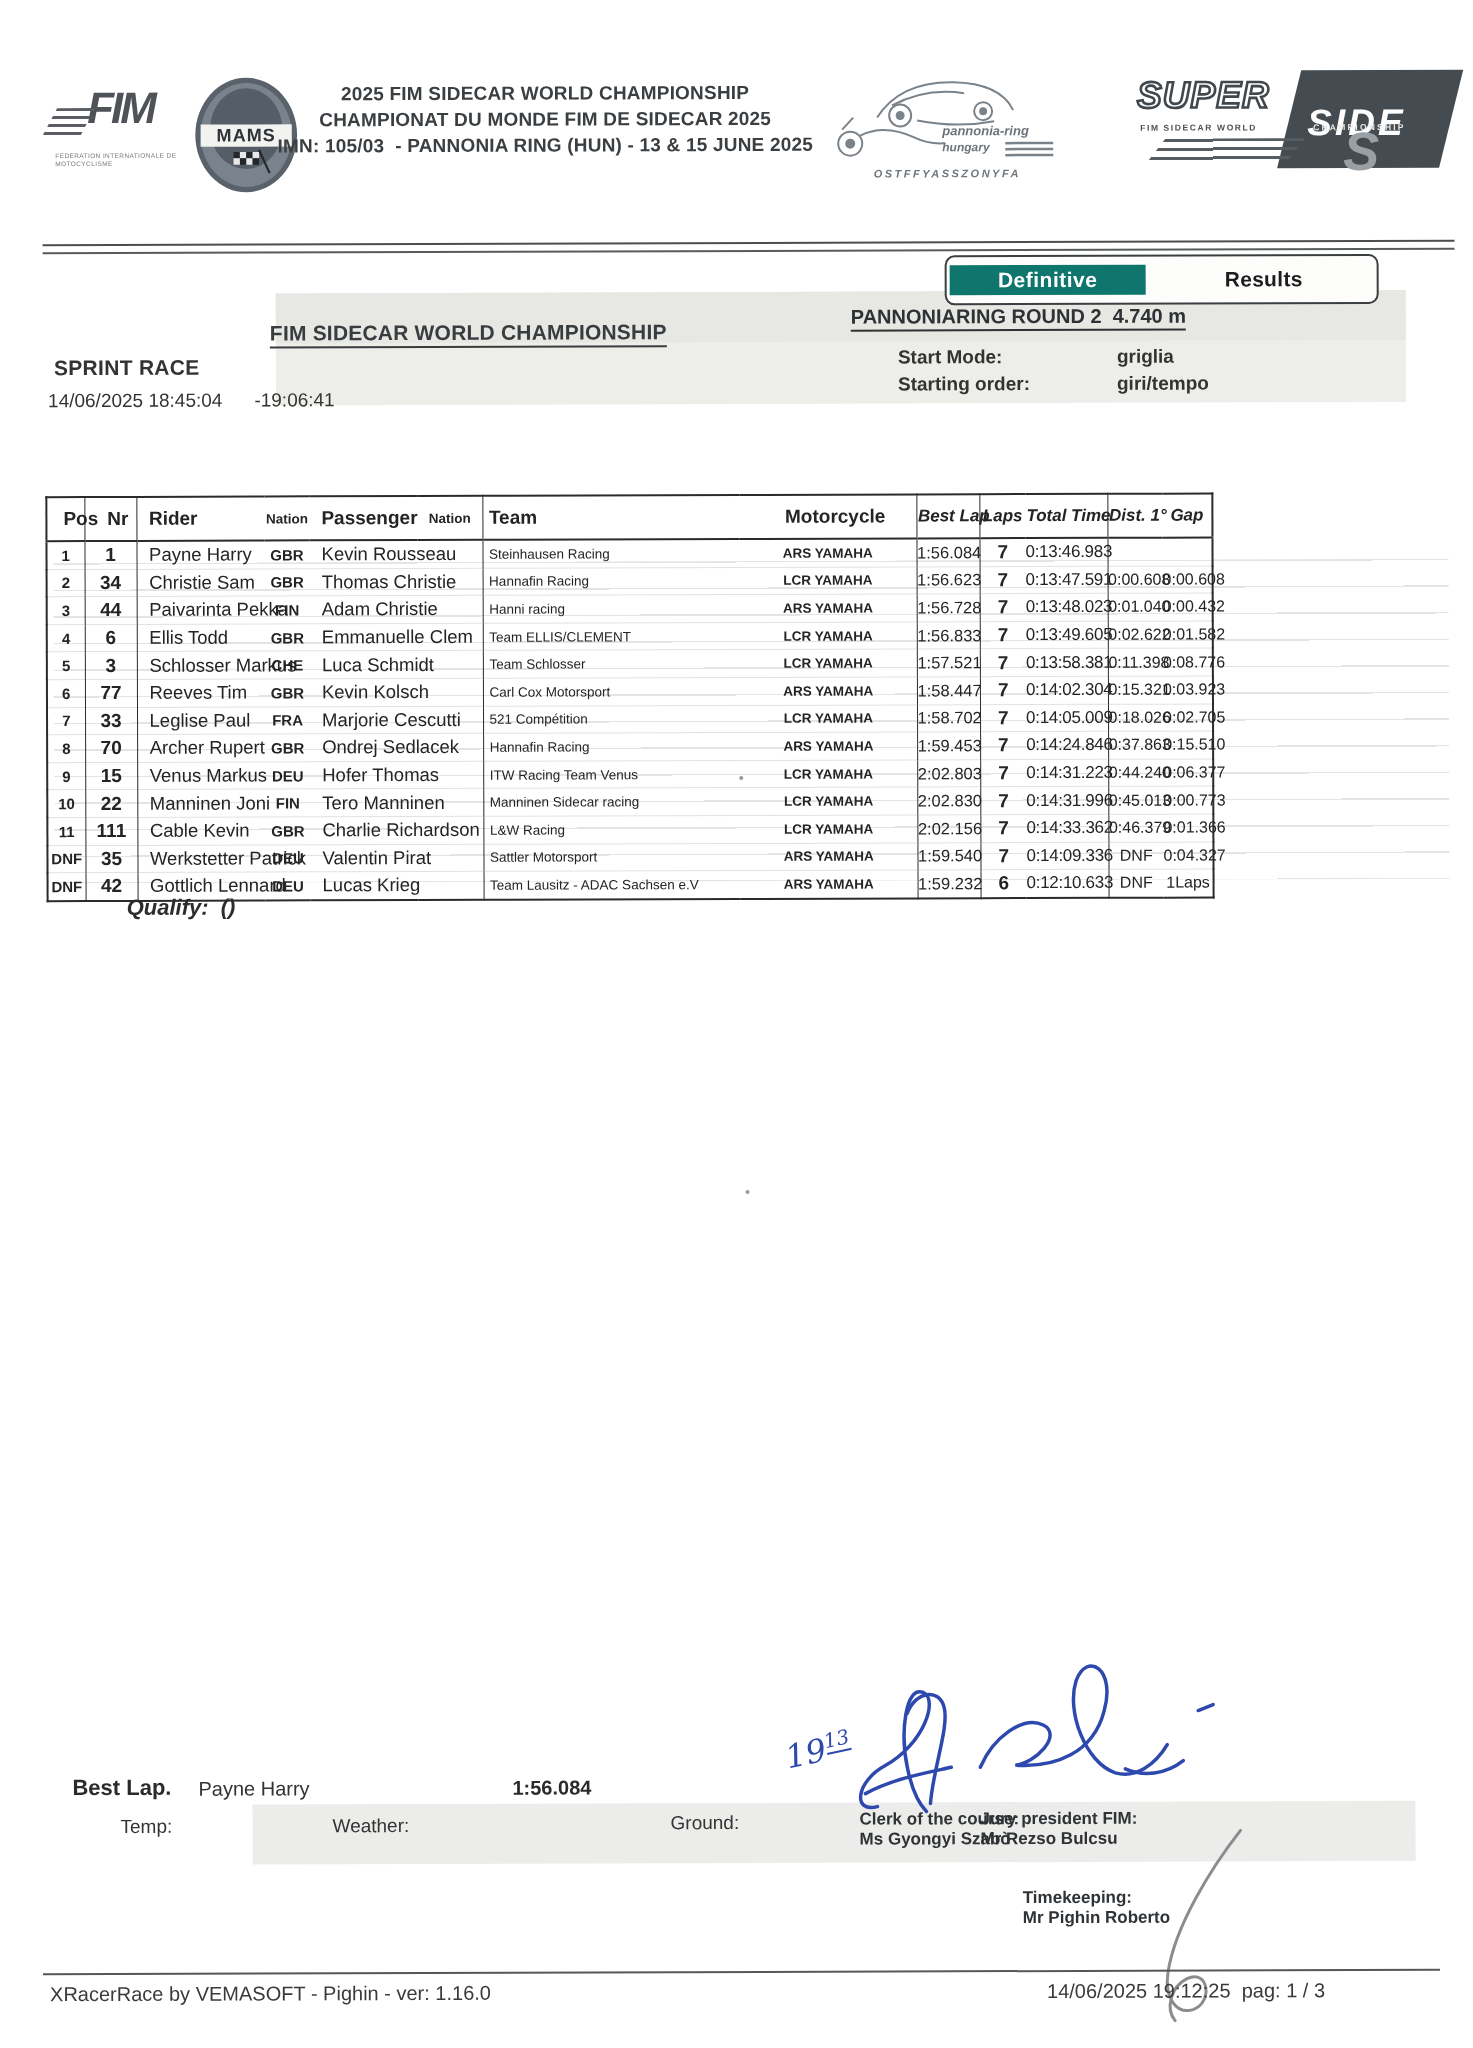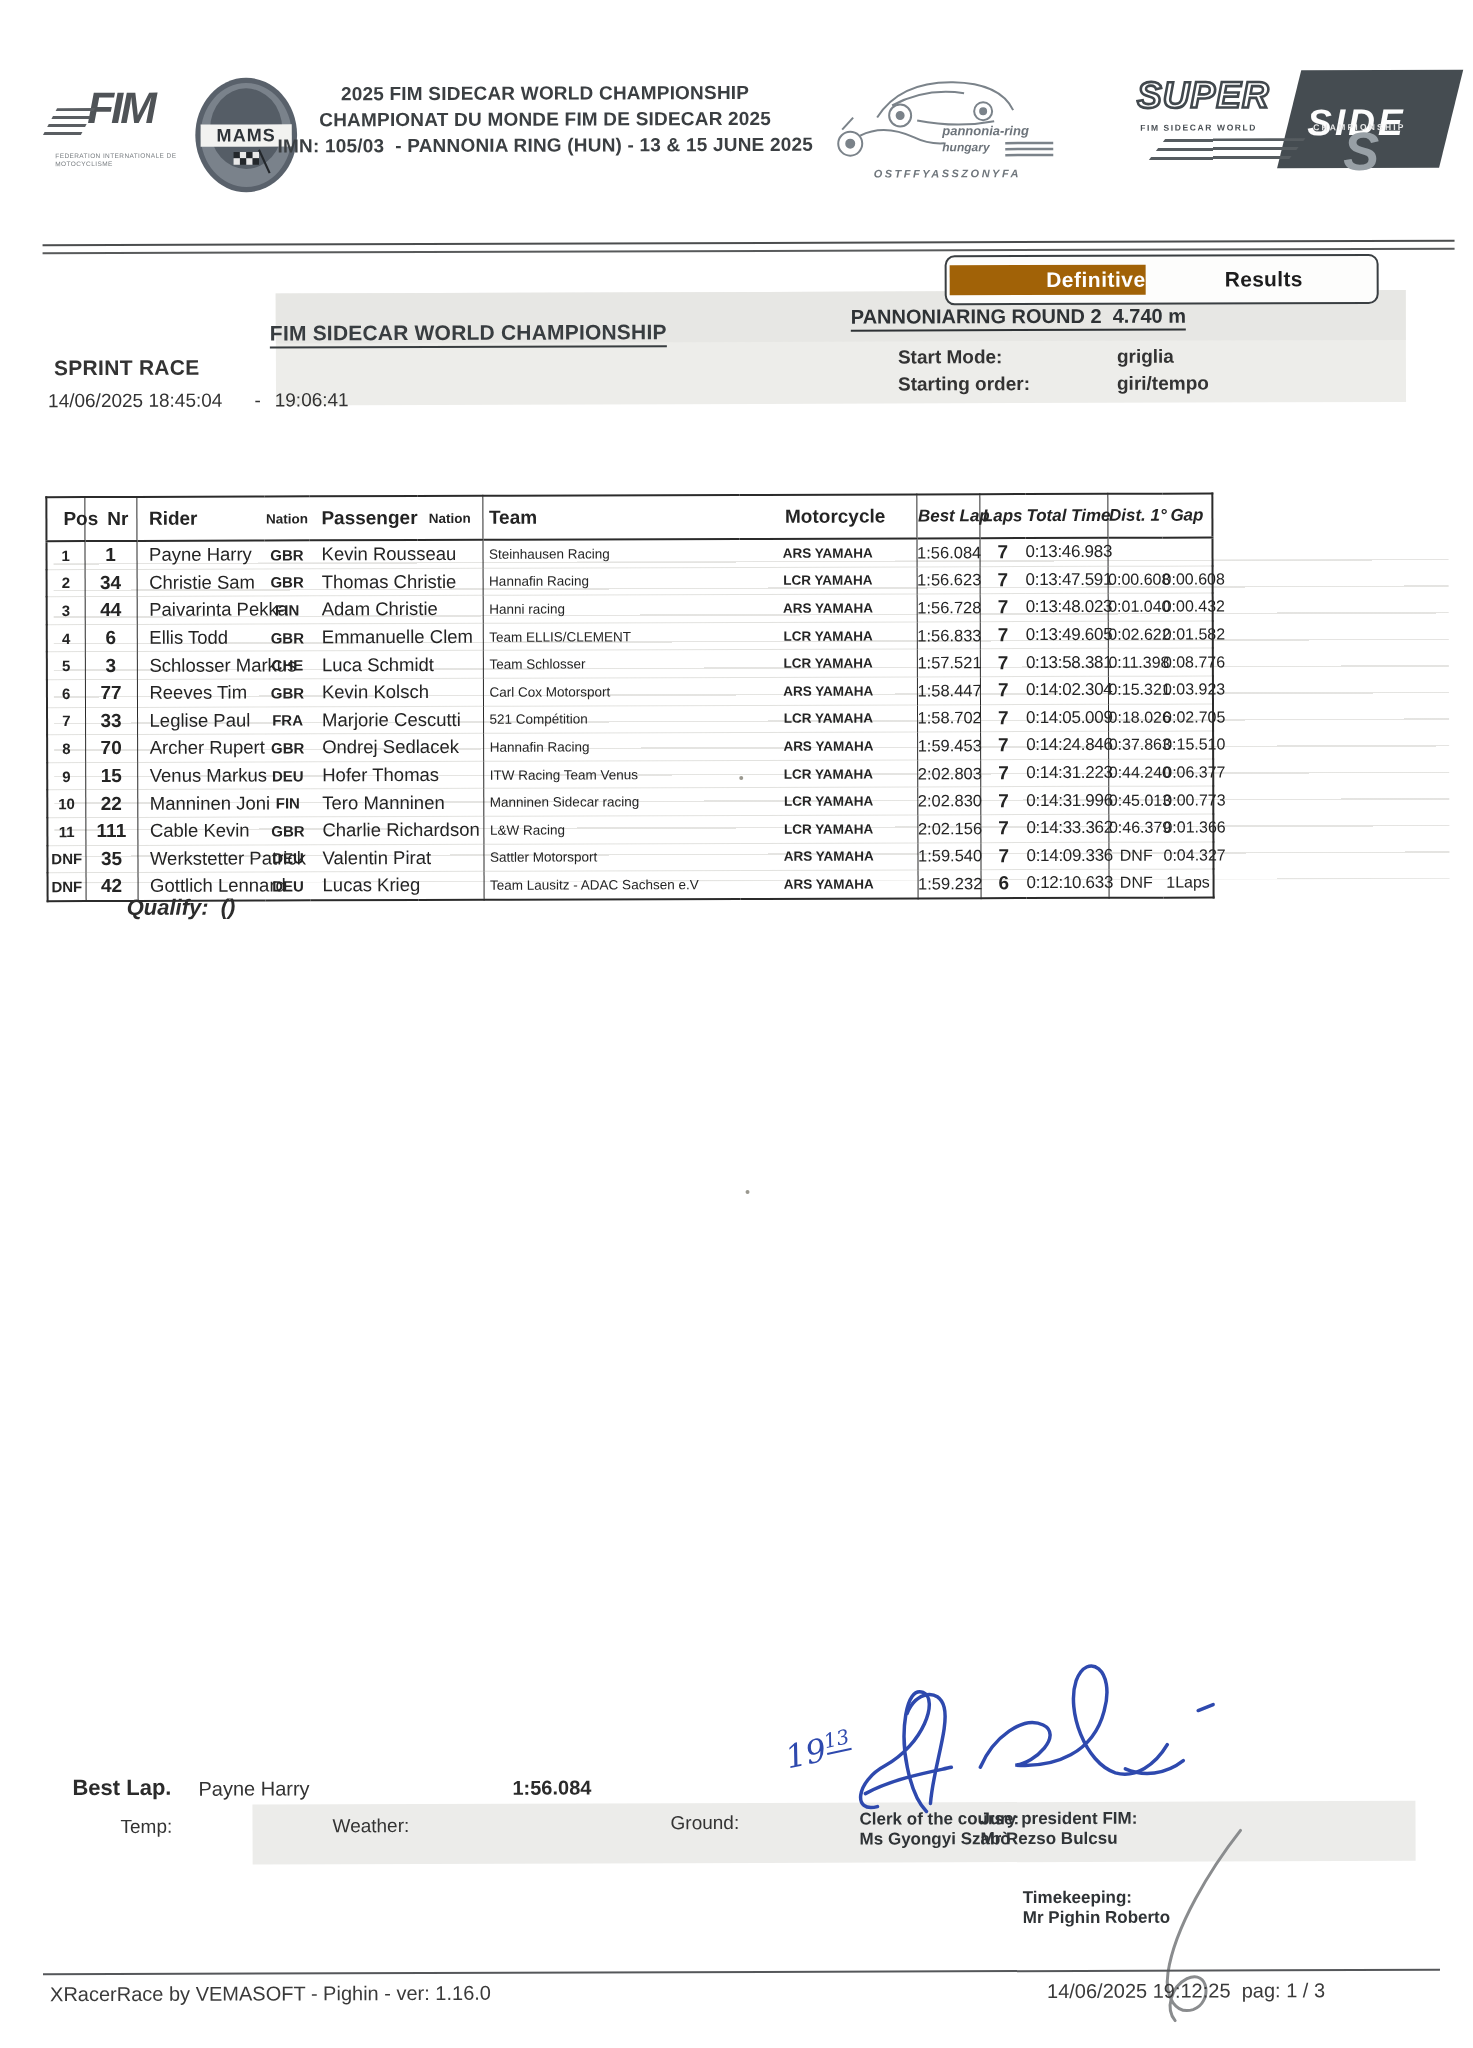--- a/index.html
+++ b/index.html
@@ -29,35 +29,35 @@
   .ss-s{position:absolute;left:206px;top:52px;font-size:54px;font-weight:bold;font-style:italic;color:#98a0a6;}
   .ss-lines{position:absolute;left:18px;top:70px;width:140px;height:26px;transform:skewX(-38deg);
             background:repeating-linear-gradient(to bottom,#565c60 0 3px,transparent 3px 9px);}
 
   .double-rule{left:45px;top:242px;width:1412px;height:6px;border-top:2.5px solid #4b4d4e;border-bottom:2px solid #585a5b;}
   .band1{left:278px;top:292px;width:1130px;height:112px;background:#ededea;}
   .band1b{left:278px;top:292px;width:1130px;height:50px;background:#e7e7e4;}
 
   .def-box{left:947px;top:256px;width:424px;height:40px;border:2.5px solid #3a3f42;border-radius:10px;
            display:flex;align-items:center;padding:3px;background:#fdfdfc;}
-  .def-chip{width:196px;height:30px;line-height:30px;background:#a16207;color:#fff;font-weight:bold;
-            font-size:21px;text-align:right;letter-spacing:.5px;}
+  .def-chip{width:196px;height:30px;line-height:30px;background:#0f766e;color:#fff;font-weight:bold;
+            font-size:21px;text-align:center;letter-spacing:.5px;}
   .def-results{flex:1;text-align:center;font-weight:bold;font-size:21px;color:#1d1d1d;letter-spacing:.3px;padding-left:8px;}
 
   .round-title{left:853px;top:306px;font-size:20px;font-weight:bold;color:#2e3235;
                border-bottom:2.5px solid #2e3235;padding-bottom:1px;white-space:pre;}
   .champ-title{left:272px;top:320px;font-size:21px;font-weight:bold;color:#383d40;
                border-bottom:2.5px solid #383d40;padding-bottom:1px;letter-spacing:.2px;}
   .sprint{left:56px;top:354px;font-size:21px;font-weight:bold;color:#333;letter-spacing:.3px;}
   .sm-wrap{left:900px;top:344px;width:430px;font-size:19px;font-weight:bold;color:#333;}
   .sm-row{display:flex;line-height:27px;}
   .sm-label{width:205px;text-align:left;}
   .sm-value{margin-left:14px;font-weight:bold;}
   .dates{left:50px;top:388px;font-size:19px;color:#333;display:flex;}
-  .dates .dash{margin-left:32px;} .dates .end{margin-left:14px;}
+  .dates .dash{margin-left:32px;} .dates .end{}
 
   
   .streaks{left:55px;top:561px;width:1395px;height:320px;
            background:repeating-linear-gradient(to bottom,rgba(150,148,138,.25) 0 1.5px,transparent 1.5px 26.6px);}
   .results{left:47px;top:494px;}
   table{border-collapse:collapse;table-layout:fixed;width:1166px;border:2px solid #2b2b2b;background:transparent;}
   th{height:40px;border-bottom:2px solid #2b2b2b;font-weight:bold;color:#242424;white-space:nowrap;overflow:visible;}
   td{height:26.6px;padding:0;white-space:nowrap;overflow:visible;color:#242424;}
   tbody tr+tr td{border-top:1px solid rgba(150,150,140,.28);}
   .br{border-right:1.5px solid #2b2b2b;}

